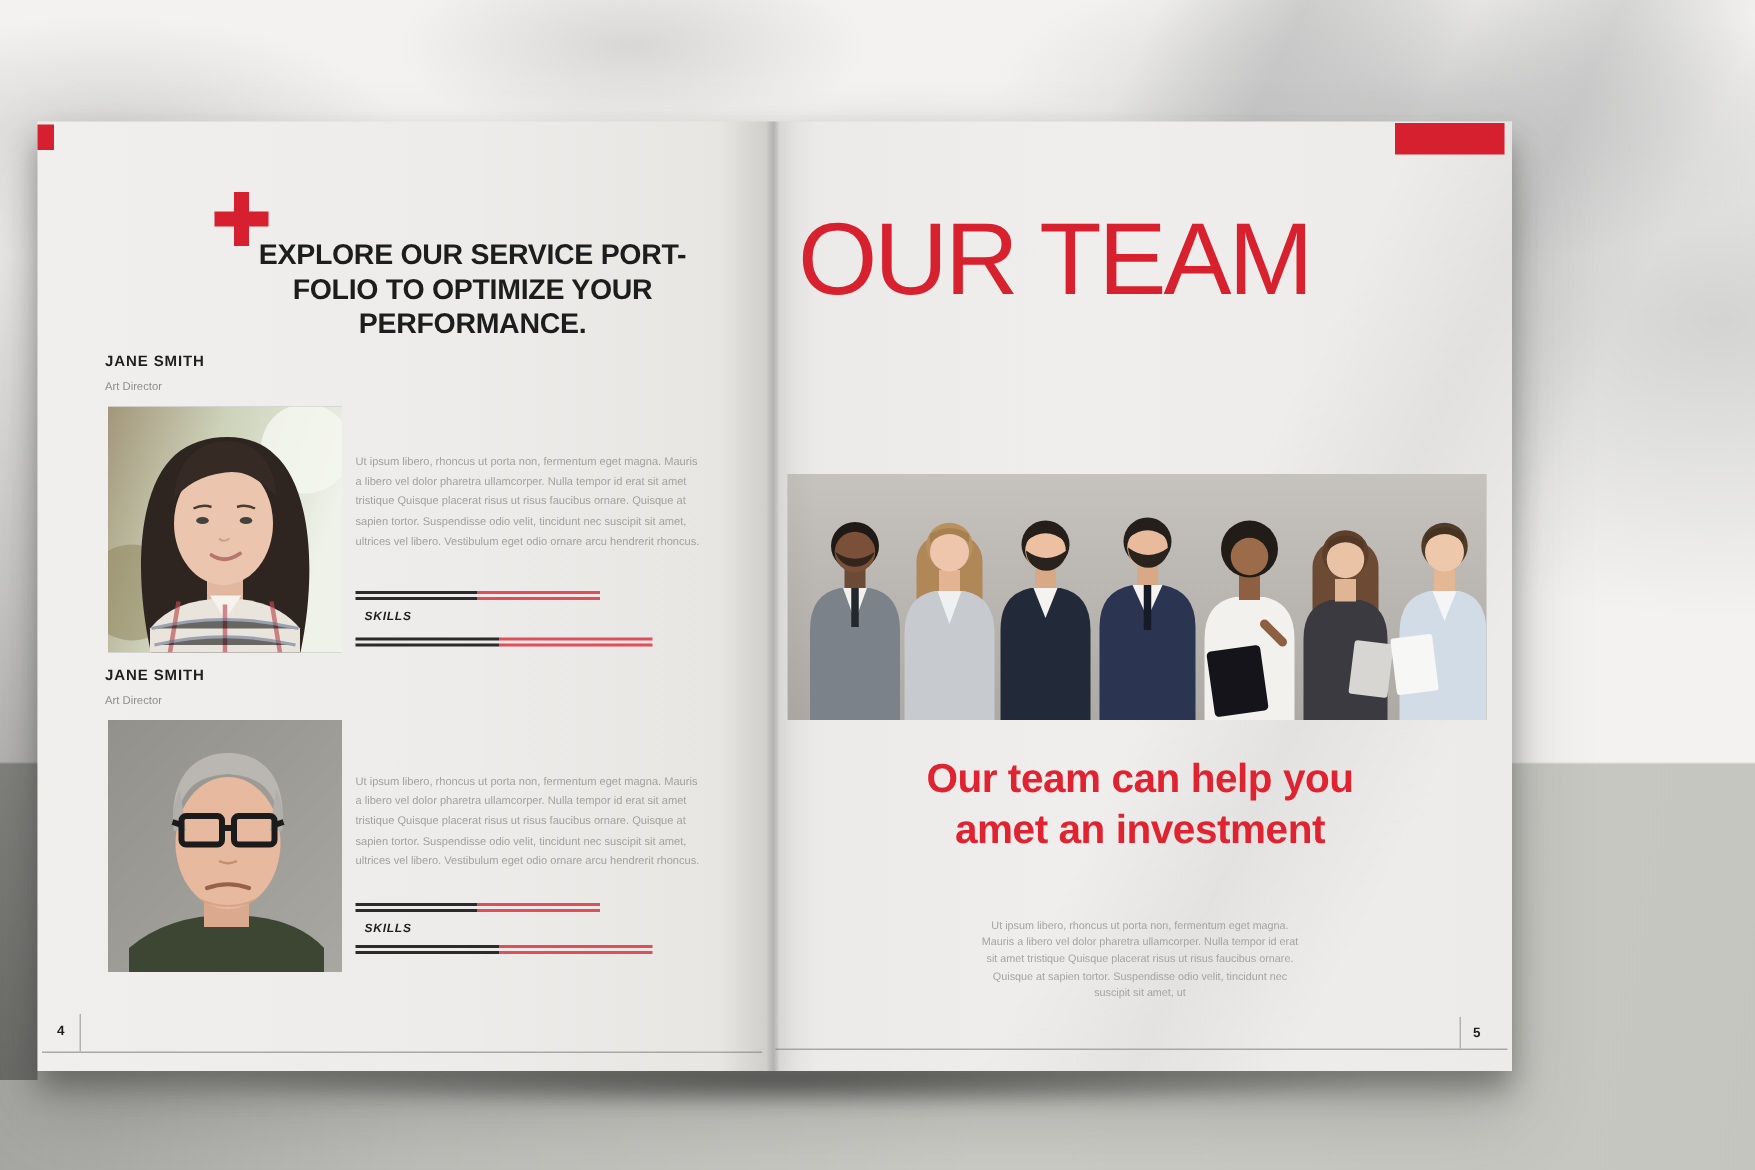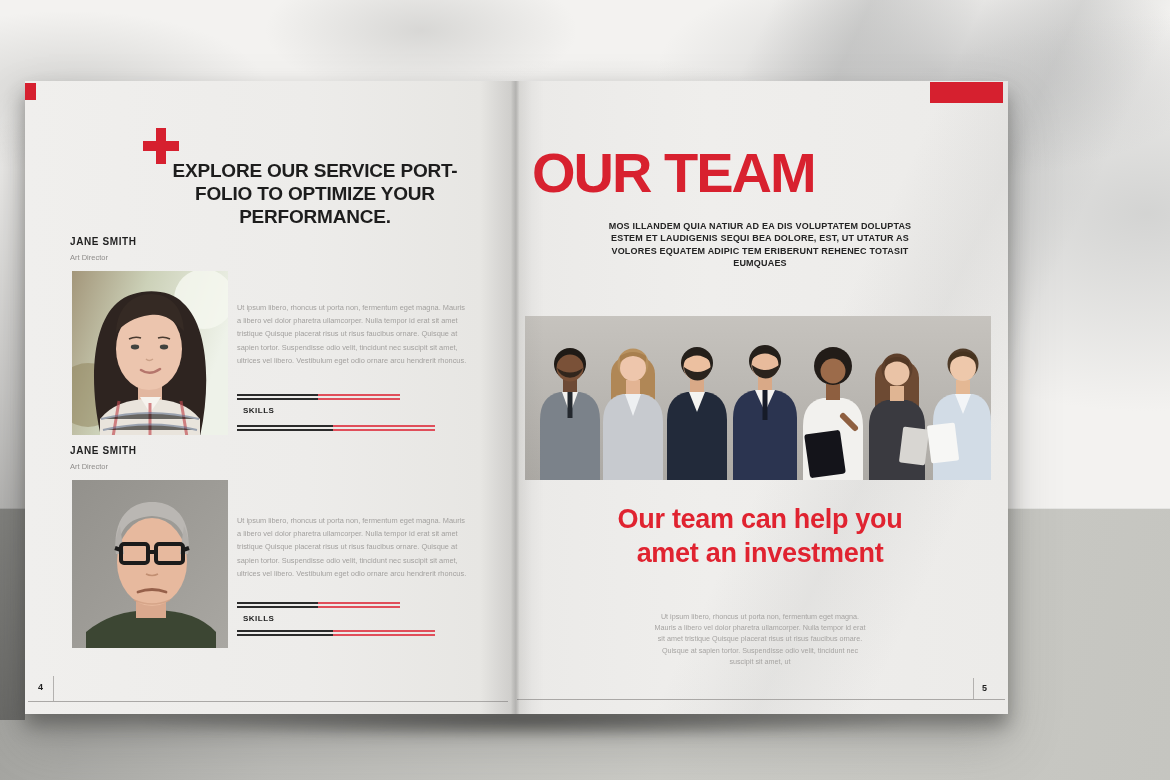--- a/index.html
+++ b/index.html
@@ -55,35 +55,35 @@
   .photo1{left:47px;top:190px;width:156px;height:164px;}
   .photo2{left:47px;top:399px;width:156px;height:168px;}
   .bio{width:232px;font-size:7.4px;line-height:13.2px;color:#a3a19f;text-align:left;}
   .bio1{left:212px;top:220px;} .bio2{left:212px;top:433px;}
   .skill-bar{display:flex;}
   .skill-seg{height:2px;border-top:2px solid;border-bottom:2px solid;}
   .seg-dark{border-color:#2b2b2b;} .seg-red{border-color:#e04e5a;}
   .bars1a{left:212px;top:313px;} .bars1b{left:212px;top:344px;}
   .bars2a{left:212px;top:521px;} .bars2b{left:212px;top:549px;}
   .w-d1{width:81px;} .w-r1{width:82px;} .w-d2{width:96px;} .w-r2{width:102px;}
-  .skills-label{font-size:8px;font-weight:bold;color:#1f1f1f;letter-spacing:.5px;}
+  .skills-label{font-size:8px;font-weight:bold;color:#1f1f1f;letter-spacing:.5px;font-style:italic;}
   .skills1{left:218px;top:325px;} .skills2{left:218px;top:533px;}
 
   .footer-rule{height:1px;background:#aaa8a6;}
   .rule-left{left:3px;top:620px;width:480px;}
   .rule-right{left:5px;top:618px;width:488px;}
   .footer-tick{width:1px;background:#b3b1af;}
   .tick-left{left:28px;top:595px;height:25px;}
   .tick-right{left:461px;top:597px;height:21px;}
   .page-num{font-size:9px;font-weight:bold;color:#1f1f1f;}
   .num-left{left:13px;top:601px;} .num-right{left:470px;top:602px;}
 
   
   .corner-red-bar{left:418px;top:1px;width:73px;height:21px;background:#d6202f;}
-  .team-title{left:20px;top:62px;width:460px;font-size:56px;line-height:60px;font-weight:700;
+  .team-title{left:20px;top:62px;width:460px;font-size:68px;line-height:60px;font-weight:400;
     letter-spacing:-2px;color:#d8212f;}
   .team-subtitle{left:78px;top:139px;width:340px;text-align:center;font-size:9px;line-height:12.4px;
     font-weight:bold;color:#242424;letter-spacing:.2px;}
   .team-photo{left:13px;top:235px;width:466px;height:164px;}
   .headline-red{left:48px;top:421px;width:400px;text-align:center;font-size:27px;line-height:34px;
     font-weight:bold;color:#e02330;letter-spacing:-0.3px;}
   .body-right{left:141px;top:530px;width:214px;font-size:7.2px;line-height:11.2px;color:#a6a4a2;
     text-align:center;}
   svg{display:block;}
 </style>
@@ -204,24 +204,20 @@
       <div class="abs footer-tick tick-left"></div>
       <div class="abs footer-rule rule-left"></div>
     </div>
 
     <div class="page page-right">
       <div class="page-sheen"></div>
       <div class="abs corner-red-bar"></div>
 
       <div class="abs team-title">OUR TEAM</div>
 
-      <div class="abs team-subtitle preline">MOS ILLANDEM QUIA NATIUR AD EA DIS VOLUPTATEM DOLUPTAS
-ESTEM ET LAUDIGENIS SEQUI BEA DOLORE, EST, UT UTATUR AS
-VOLORES EQUATEM ADIPIC TEM ERIBERUNT REHENEC TOTASIT
-EUMQUAES</div>
 
       <div class="abs photo-frame team-photo">
         <svg viewBox="0 0 466 164" width="466" height="164" preserveAspectRatio="none">
           <defs>
             <linearGradient id="tbg" x1="0" y1="0" x2="0" y2="1">
               <stop offset="0" stop-color="#c6c3be"></stop>
                 <stop offset="1" stop-color="#adaaa5"></stop>
             </linearGradient>
           </defs>
           <rect width="466" height="164" fill="url(#tbg)"></rect>

